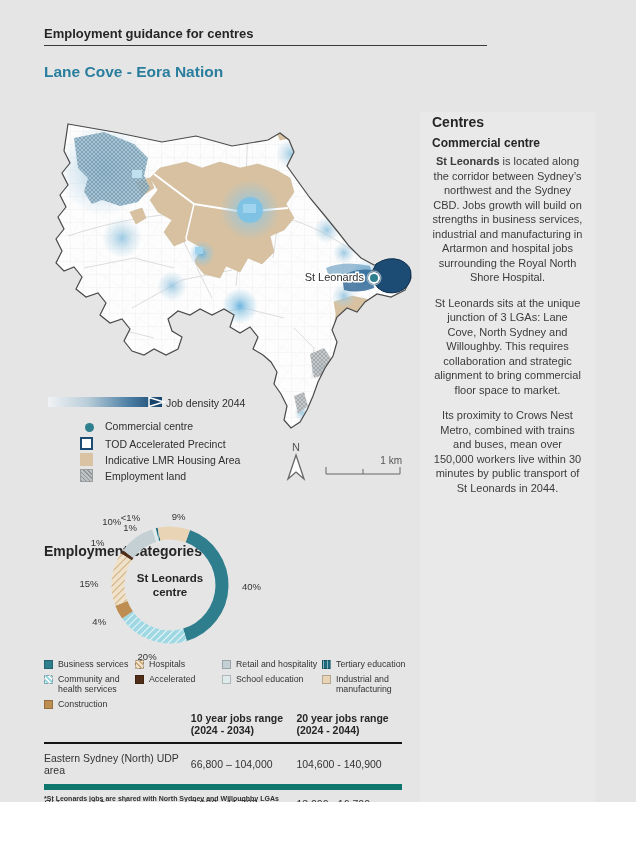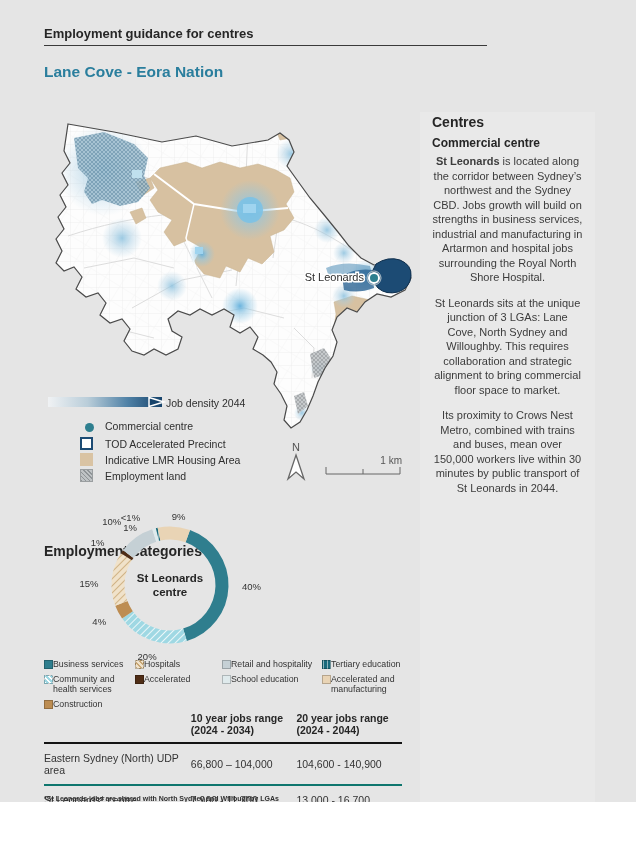--- a/index.html
+++ b/index.html
@@ -29,28 +29,28 @@
           background:repeating-linear-gradient(45deg,#8f9497 0 1px,transparent 1px 3px) #bfc3c5;}
 
   
   #emp-heading{left:44px;top:497px;font-size:14px;font-weight:bold;color:#262626;margin-top:46px;}
   .donut-label{font-size:9.5px;fill:#333333;}
   .donut-center{font-size:11.5px;font-weight:bold;fill:#262626;text-anchor:middle;}
 
   
   #cat-legend{left:44px;top:659px;width:366px;height:52px;font-size:8.8px;color:#333;}
   .cat-col{position:absolute;top:0;}
-  .cat-item{display:flex;margin-bottom:5px;line-height:1.15;}
+  .cat-item{display:flex;gap:5px;margin-bottom:5px;line-height:1.15;}
   .cat-swatch{flex:0 0 auto;width:9px;height:9px;margin-top:1px;border:1px solid rgba(0,0,0,0.22);box-sizing:border-box;}
 
   
   #jobs-table{position:absolute;left:44px;top:712px;width:358px;border-collapse:collapse;}
   #jobs-table th{font-size:10.5px;text-align:left;vertical-align:bottom;font-weight:bold;
                  color:#262626;white-space:pre-line;padding:0 4px 6px 0;border-bottom:2.5px solid #141414;}
-  #jobs-table td{font-size:10.5px;color:#333;padding:8px 4px 8px 0;border-bottom:2px solid #0f766e;}
+  #jobs-table td{font-size:10.5px;color:#333;padding:8px 4px 8px 0;border-bottom:6px solid #0f766e;}
   #jobs-table .c1{width:148px;} #jobs-table .c2{width:105px;} #jobs-table .c3{width:105px;}
   #footnote{left:44px;top:795px;font-size:7px;font-weight:bold;color:#2f2f2f;}
 
   svg text{font-family:"Liberation Sans",sans-serif;}
   .map-note{font-size:11px;fill:#555555;}
 </style>
 </head>
 <body>
 
 <div id="page">
@@ -277,21 +277,21 @@
           <span>School education</span>
         </div>
     </div>
     <div class="cat-col" style="left:278px;width:86px;">
       <div class="cat-item">
           <span class="cat-swatch" style="background: repeating-linear-gradient(90deg, rgba(255, 255, 255, 0.5) 0px, rgba(255, 255, 255, 0.5) 1.5px, transparent 1.5px, transparent 4px) rgb(24, 106, 124);"></span>
           <span>Tertiary education</span>
         </div>
       <div class="cat-item">
           <span class="cat-swatch" style="background: rgb(233, 212, 181);"></span>
-          <span>Accelerated and manufacturing</span>
+          <span>Industrial and manufacturing</span>
         </div>
     </div>
   </div>
 
   <table id="jobs-table">
     <thead>
       <tr>
         <th class="c1"></th>
         <th class="c2">10 year jobs range
 (2024 - 2034)</th>

